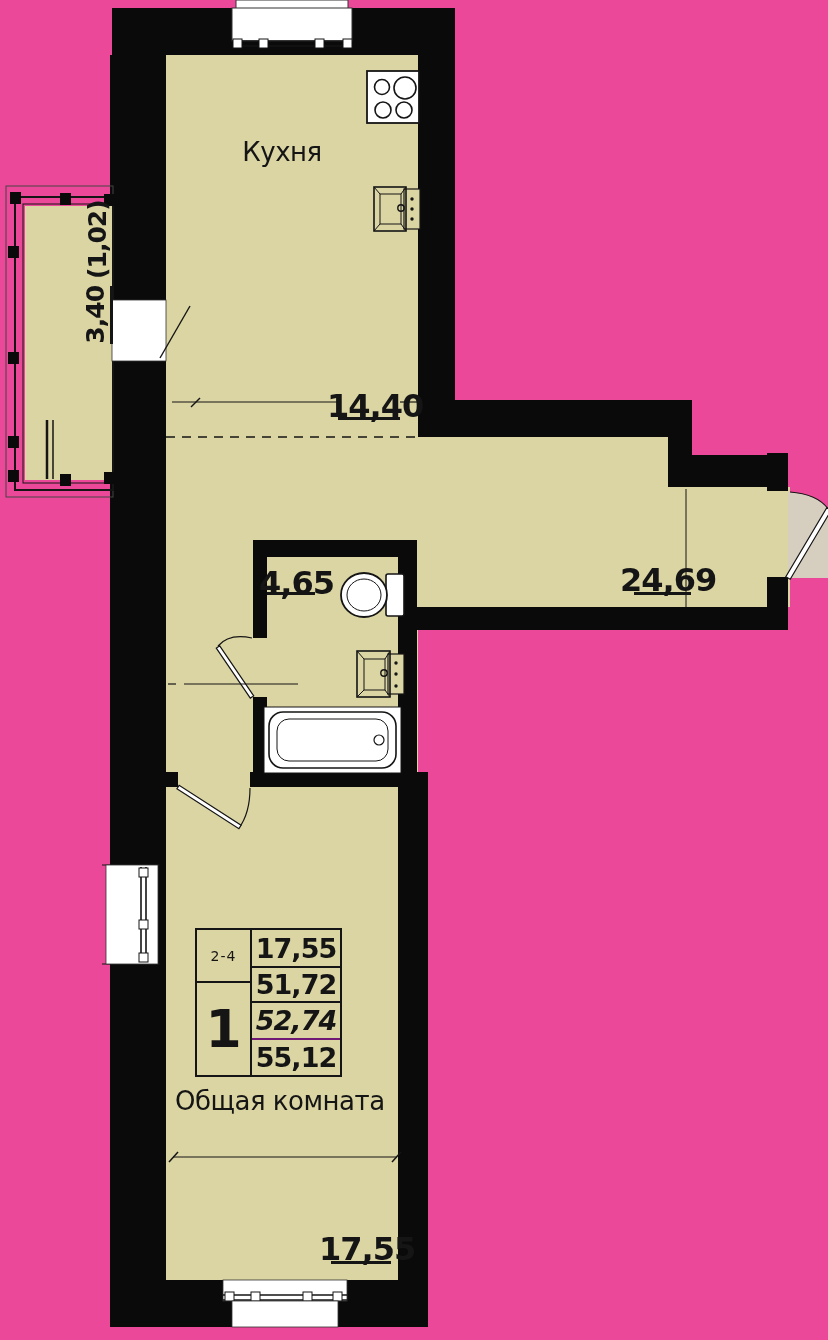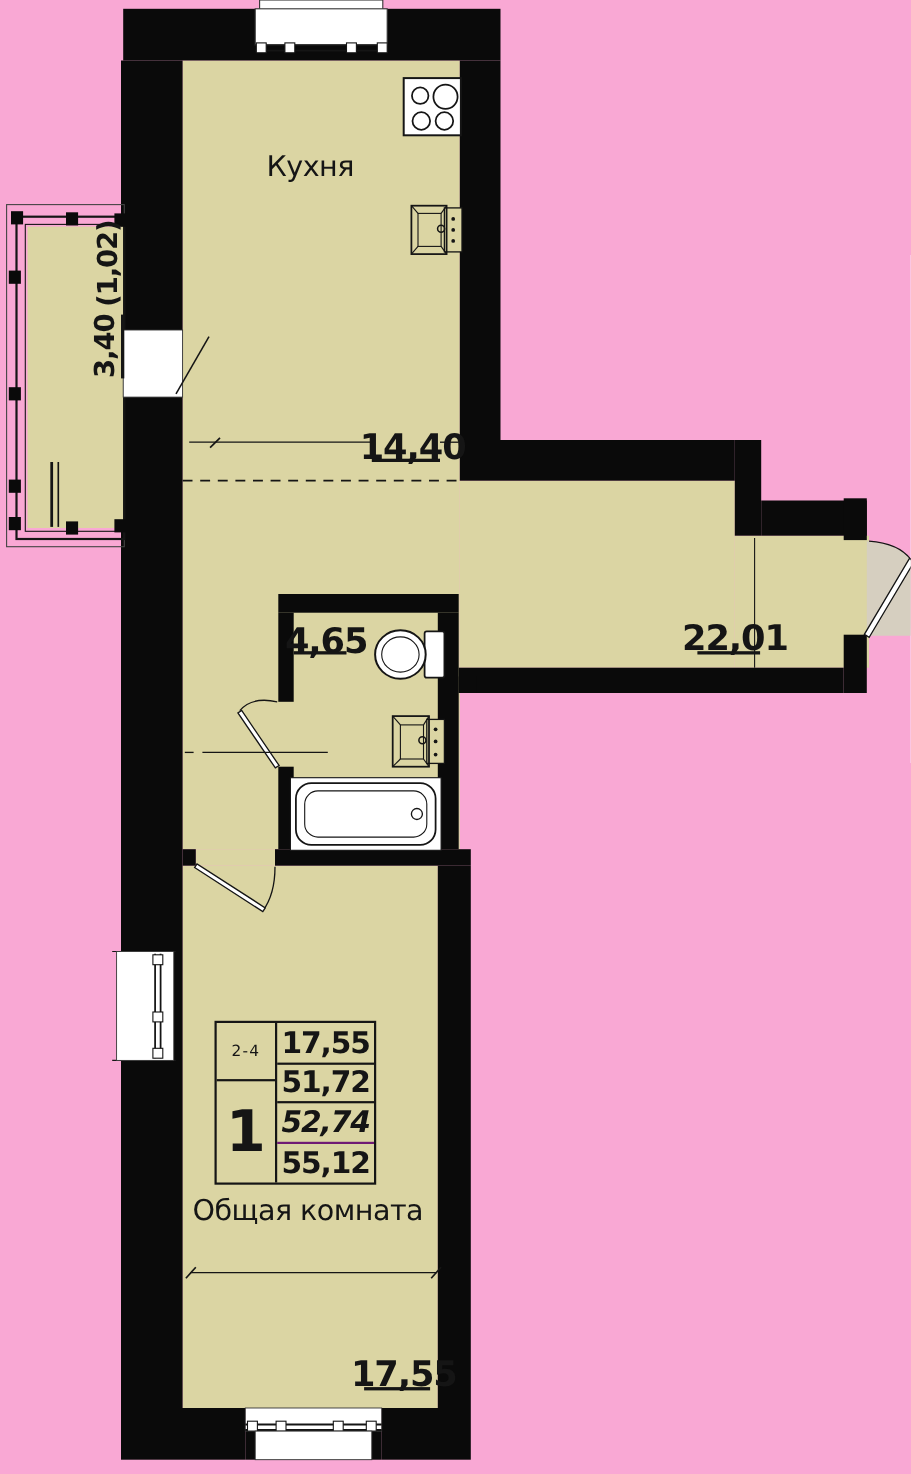--- a/index.html
+++ b/index.html
@@ -1,16 +1,16 @@
 <!DOCTYPE html>
 <html><head>
 <meta charset="utf-8">
 <style>
   html,body{margin:0;padding:0;background:#fff;}
-  .plan{position:relative;width:828px;height:1340px;background:#f9a8d4;
+  .plan{position:relative;width:828px;height:1340px;background:#ec4899;
         font-family:"DejaVu Sans",sans-serif;overflow:hidden;}
   .plan svg{position:absolute;left:0;top:0;}
   .txt{position:absolute;color:#151515;white-space:nowrap;}
   .room-label{font-size:26px;letter-spacing:-0.5px;text-align:center;}
   .dim{font-weight:bold;font-size:32px;letter-spacing:-1px;text-align:center;}
   .ubar{position:absolute;background:#151515;height:3px;}
   .balcony-dim{left:18px;top:257px;width:158px;height:30px;display:flex;
       align-items:center;justify-content:center;transform:rotate(-90deg);
       font-weight:bold;font-size:25px;letter-spacing:-1px;}
   .balcony-dim .u{border-bottom:3px solid #151515;padding-bottom:0px;}
@@ -220,21 +220,21 @@
 </svg>
 
   <div class="txt room-label" style="left:230px;top:137px;width:104px;">Кухня</div>
 
   <div class="txt dim" style="left:327px;top:387px;width:84px;">14,40</div>
   <div class="ubar" style="left:338px;top:417px;width:62px;"></div>
 
   <div class="txt dim" style="left:259px;top:564px;width:64px;">4,65</div>
   <div class="ubar" style="left:267px;top:592px;width:48px;"></div>
 
-  <div class="txt dim" style="left:620px;top:561px;width:84px;">22,01</div>
+  <div class="txt dim" style="left:620px;top:561px;width:84px;">24,69</div>
   <div class="ubar" style="left:634px;top:592px;width:57px;"></div>
 
   <div class="txt balcony-dim">
     <span class="u">3,40</span>
     <span class="p">(1,02)</span>
   </div>
 
   <div class="itable">
     <div class="it-left">
       <div class="it-cell it-floors">2-4</div>

